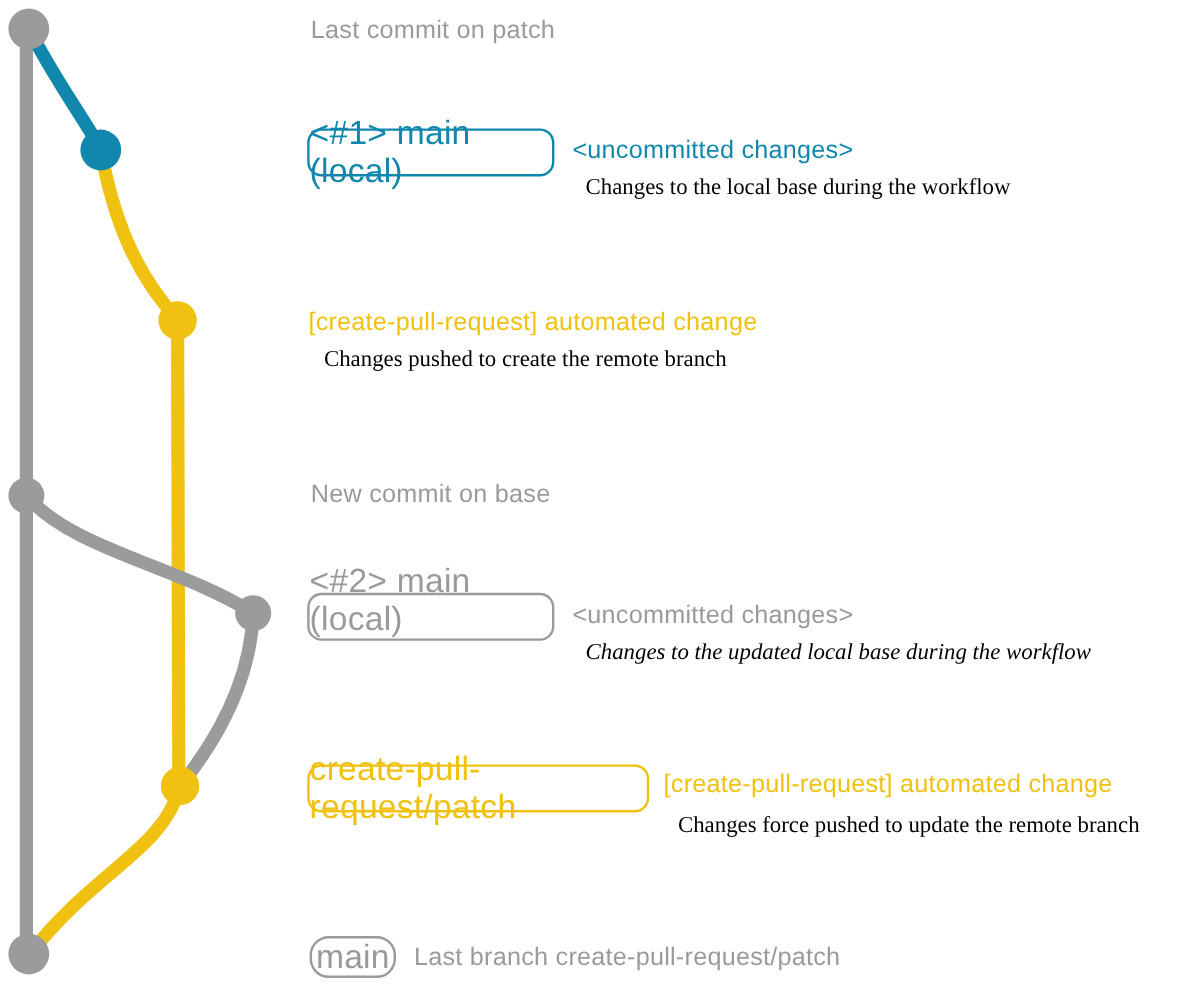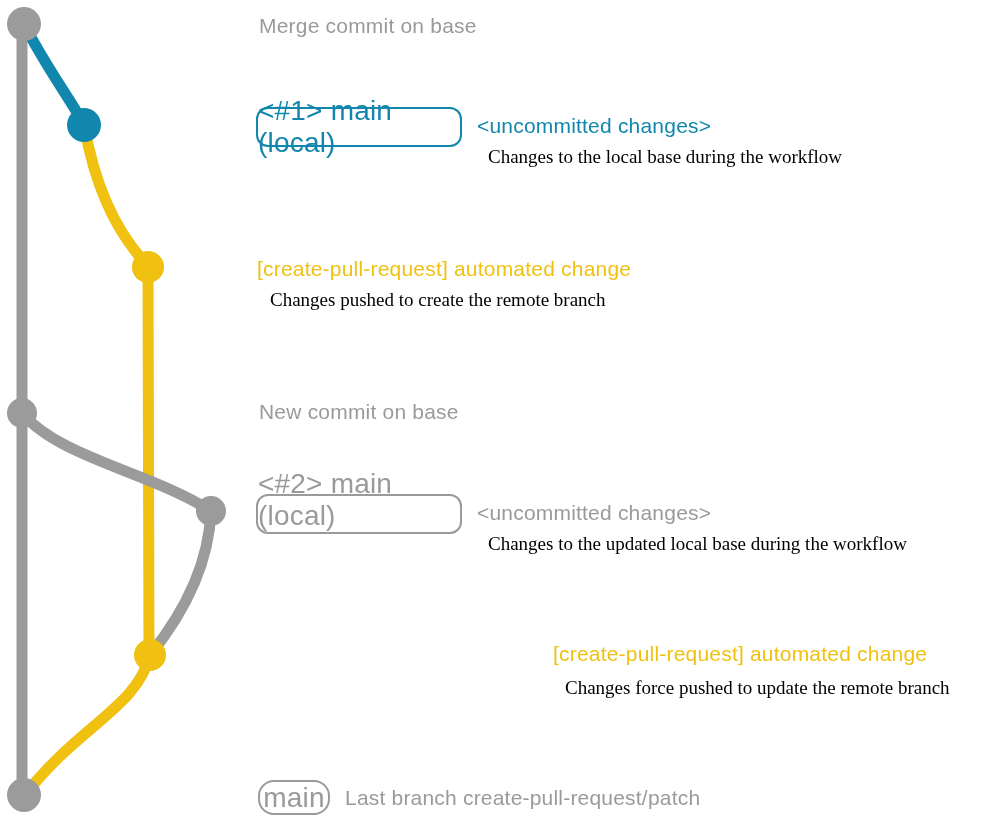--- a/index.html
+++ b/index.html
@@ -51,21 +51,21 @@
   .badge-3 { left: 256px; top: 637px; width: 285px; height: 40px; }
   .badge-4 { left: 258px; top: 780px; width: 72px;  height: 35px; border-radius: 16px; }
 
   .pos-top-label   { left: 259px; top: 14px;  }
   .pos-r1-title    { left: 477px; top: 114px; }
   .pos-r1-note     { left: 488px; top: 146px; }
   .pos-r2-title    { left: 257px; top: 257px; }
   .pos-r2-note     { left: 270px; top: 289px; }
   .pos-mid-label   { left: 259px; top: 400px; }
   .pos-r3-title    { left: 477px; top: 501px; }
-  .pos-r3-note     { left: 488px; top: 533px; }
+  .pos-r3-note     { left: 488px; top: 533px; font-style: italic; }
   .pos-r4-title    { left: 553px; top: 642px; }
   .pos-r4-note     { left: 565px; top: 645px; margin-top: 32px; }
   .pos-r5-title    { left: 345px; top: 786px; }
 </style>
 </head>
 <body>
 
 <div class="canvas">
 
   <svg class="graph" width="250" height="827" viewBox="0 0 250 827" xmlns="http://www.w3.org/2000/svg">
@@ -86,39 +86,42 @@
 
     <circle class="f-gray" cx="24" cy="24" r="17"></circle>
     <circle class="f-gray" cx="22" cy="413" r="15"></circle>
     <circle class="f-gray" cx="211" cy="511" r="15"></circle>
     <circle class="f-gray" cx="24" cy="795" r="17"></circle>
     <circle class="f-teal" cx="84" cy="125" r="17"></circle>
     <circle class="f-yellow" cx="148" cy="267" r="16"></circle>
     <circle class="f-yellow" cx="150" cy="655" r="16"></circle>
   </svg>
 
-  <div class="label sans-21 gray-text pos-top-label">Merge commit on base</div>
+  <div class="label sans-21 gray-text pos-top-label">Last commit on patch</div>
 
   <div class="badge badge-teal badge-1">
     <span>&lt;#1&gt; main (local)</span>
   </div>
   <div class="label sans-21 teal-text pos-r1-title">&lt;uncommitted changes&gt;</div>
   <div class="label note pos-r1-note">Changes to the local base during the workflow</div>
 
   <div class="label sans-21 yellow-text pos-r2-title">[create-pull-request] automated change</div>
   <div class="label sans-21 gray-text pos-mid-label">New commit on base</div>
 
   <div class="label note pos-r2-note">Changes pushed to create the remote branch</div>
 
   <div class="badge badge-gray badge-2">
     <span>&lt;#2&gt; main (local)</span>
   </div>
   <div class="label sans-21 gray-text pos-r3-title">&lt;uncommitted changes&gt;</div>
   <div class="label note pos-r3-note">Changes to the updated local base during the workflow</div>
 
+  <div class="badge badge-yellow badge-3">
+    <span>create-pull-request/patch</span>
+  </div>
   <div class="label sans-21 yellow-text pos-r4-title">[create-pull-request] automated change</div>
   <div class="label note pos-r4-note">Changes force pushed to update the remote branch</div>
 
   <div class="badge badge-gray badge-4">
     <span>main</span>
   </div>
   <div class="label sans-21 gray-text pos-r5-title">Last branch create-pull-request/patch</div>
 
 </div>
 

